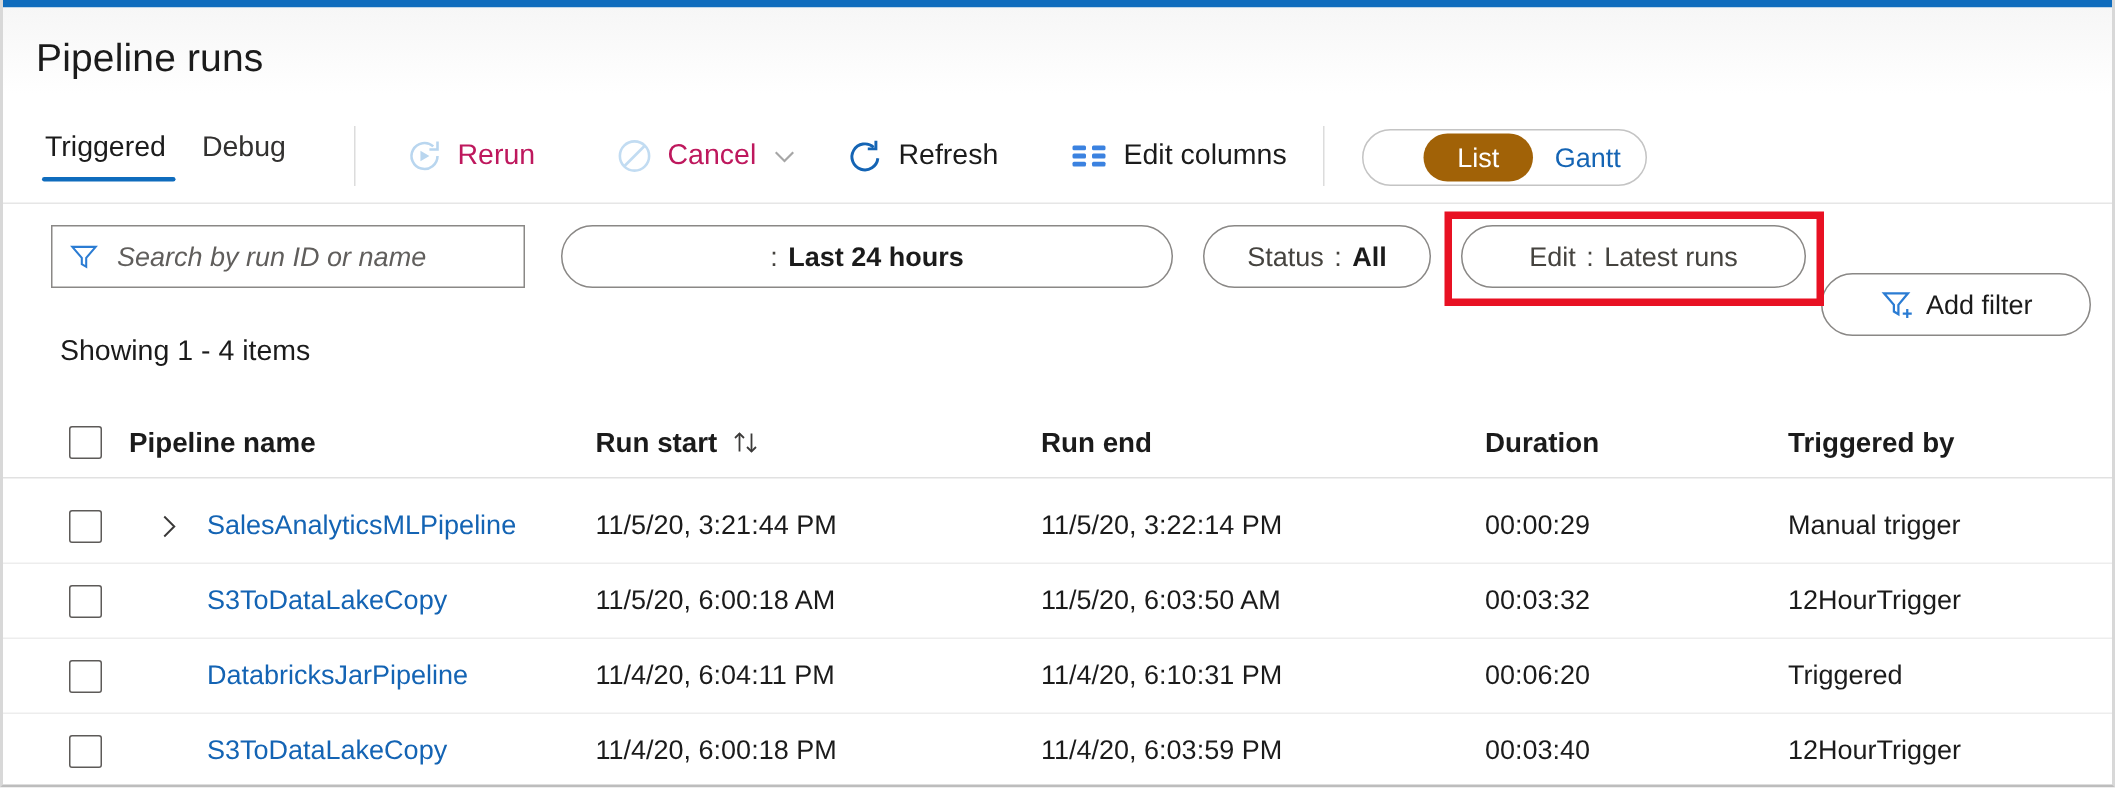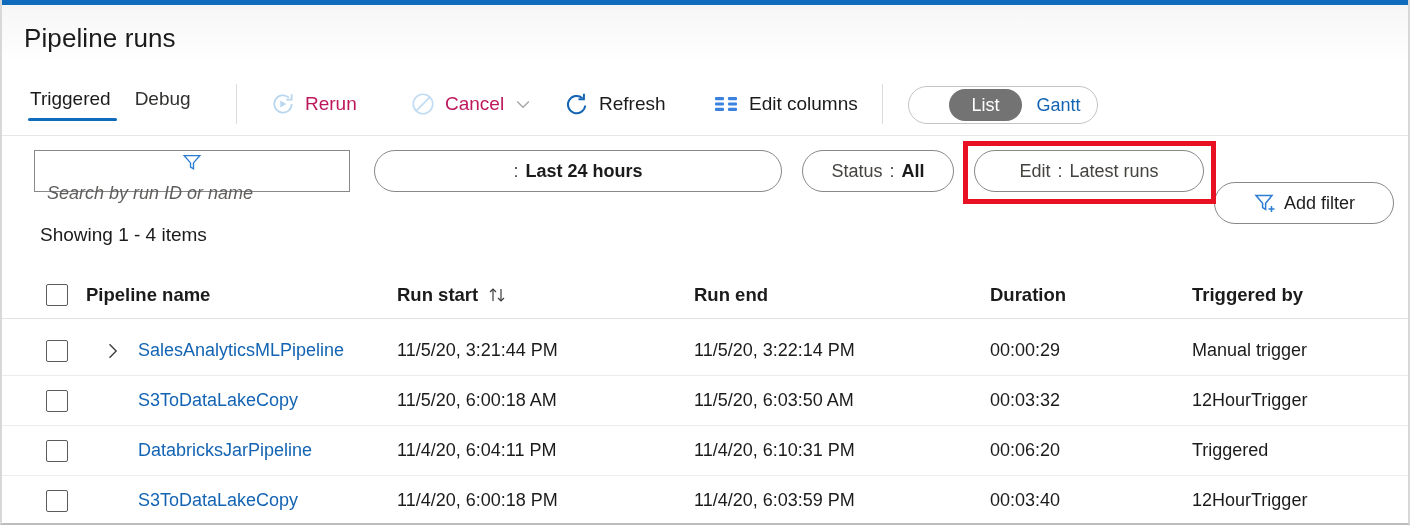--- a/index.html
+++ b/index.html
@@ -69,29 +69,29 @@
     width: 190px; height: 38px;
     border: 1px solid #c4c4c4; border-radius: 19px;
     background: #fff; display: flex; align-items: center;
     padding: 2px; overflow: hidden;
   }
   .toggle-opt {
     flex: 1; height: 100%; border-radius: 17px;
     display: flex; align-items: center; justify-content: center;
     font-size: 18px; color: #1464b4; cursor: pointer;
   }
-  .toggle-opt.sel { background: #737373; color: #ffffff; margin-left: 38px; }
+  .toggle-opt.sel { background: #a16207; color: #ffffff; margin-left: 38px; }
 
   
   .filterbar { position: absolute; top: 148px; left: 0; width: 1410px; height: 48px; }
   .searchbox {
     position: absolute; left: 32px; top: 2px;
     width: 316px; height: 42px;
     border: 1px solid #8a8886; background: #fff;
-    display: flex; align-items: center; padding: 0 10px; gap: 9px; flex-direction: column;
+    display: flex; align-items: center; padding: 0 10px; gap: 9px;
   }
   .searchbox input {
     border: 0; outline: 0; width: 100%;
     font-size: 18px; font-style: italic;
     font-family: "Liberation Sans", sans-serif; color: #605e5c;
     background: transparent;
   }
   .searchbox input::placeholder { color: #605e5c; opacity: 1; }
   .pill {
     position: absolute; top: 2px; height: 42px;

